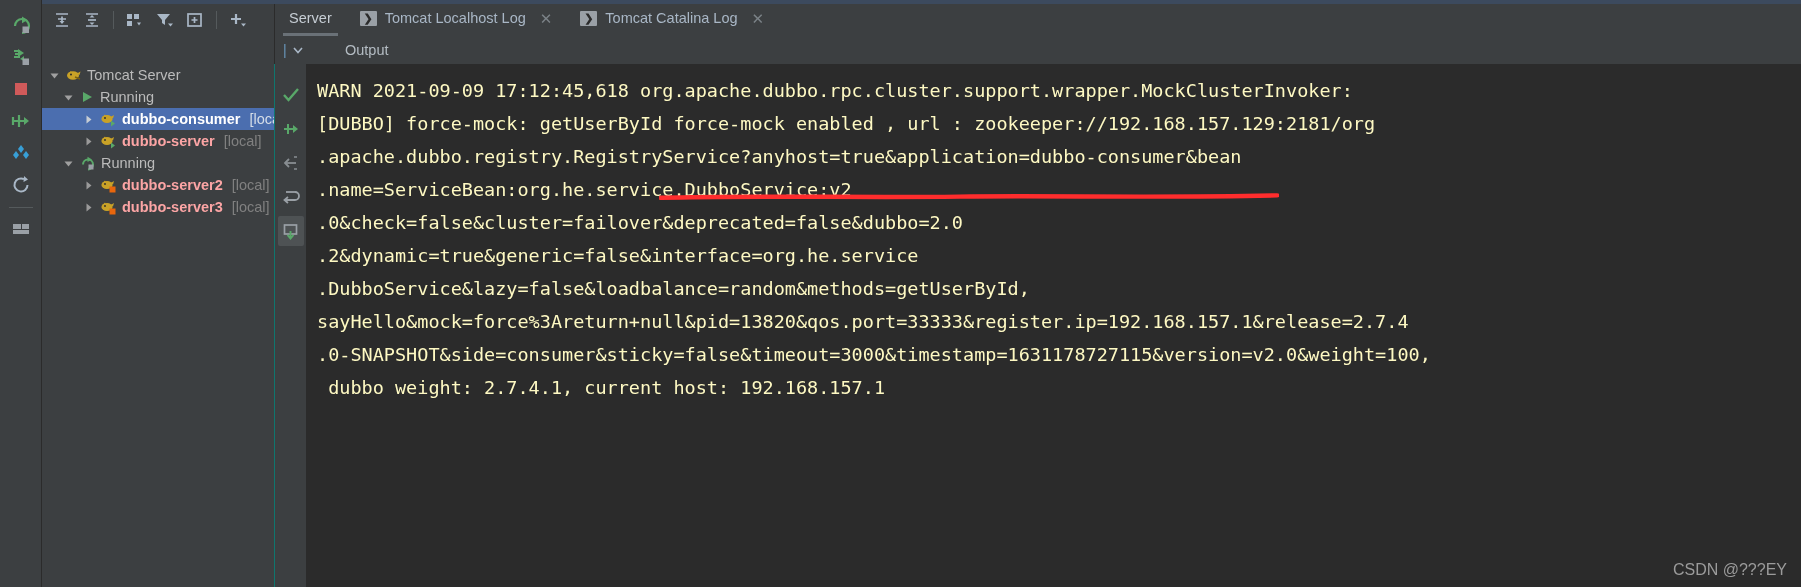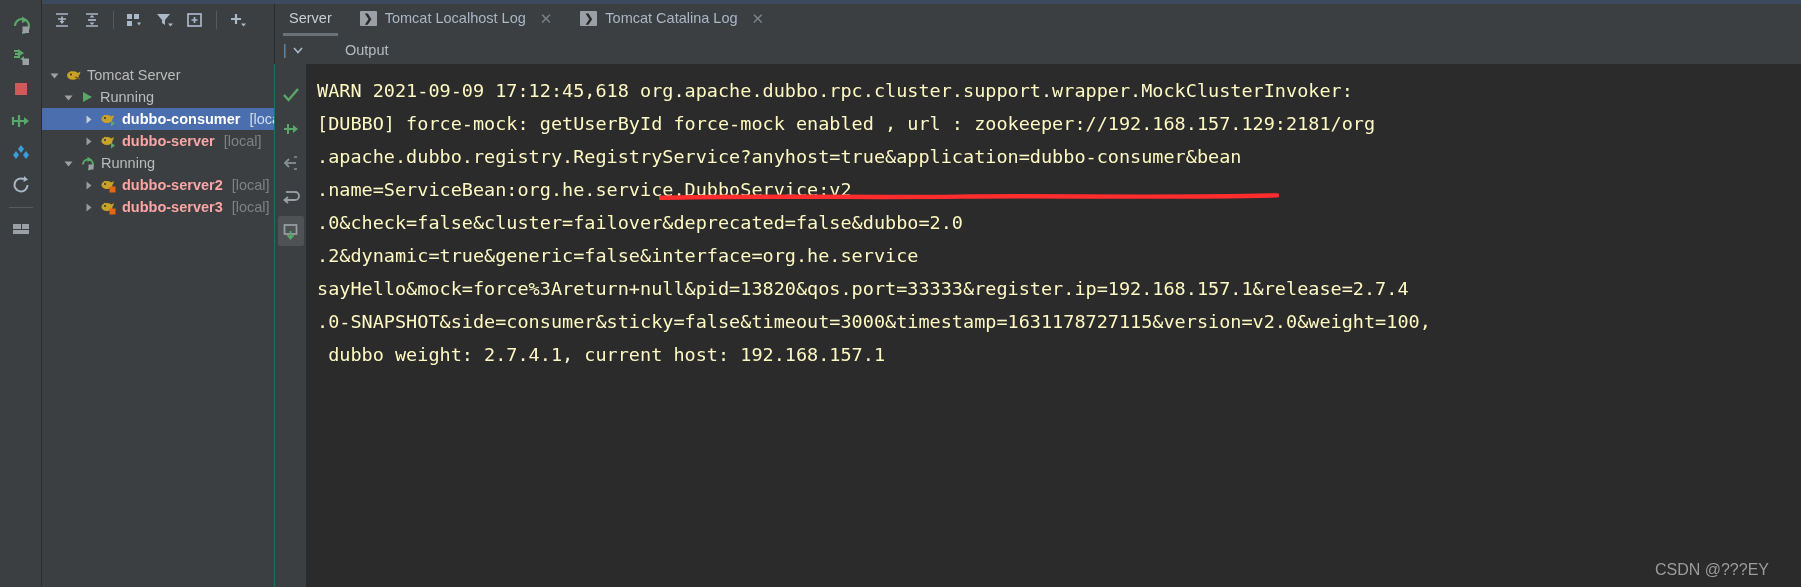--- a/index.html
+++ b/index.html
@@ -129,21 +129,21 @@
     padding: 10px 0 0 10px;
   }
   .log-line {
     font-family: "DejaVu Sans Mono", "Liberation Mono", monospace;
     font-size: 18.5px;
     line-height: 33px;
     color: #fef9c3;
     white-space: pre;
   }
   .watermark {
-    position: absolute; right: 32px; bottom: 8px;
+    position: absolute; right: 14px; bottom: 8px;
     color: #9b9b9b; font-size: 16px;
     font-family: "Liberation Sans", sans-serif;
   }
   
   .red-underline {
     position: absolute;
     left: 352px; top: 129px;
     width: 620px; height: 8px;
     pointer-events: none;
   }
@@ -460,20 +460,21 @@
       </div>
 
       <div class="console">
         <div class="console-inner">
           <div class="log-line">WARN 2021-09-09 17:12:45,618 org.apache.dubbo.rpc.cluster.support.wrapper.MockClusterInvoker:</div>
           <div class="log-line">[DUBBO] force-mock: getUserById force-mock enabled , url : zookeeper://192.168.157.129:2181/org</div>
           <div class="log-line">.apache.dubbo.registry.RegistryService?anyhost=true&amp;application=dubbo-consumer&amp;bean</div>
           <div class="log-line">.name=ServiceBean:org.he.service.DubboService:v2</div>
           <div class="log-line">.0&amp;check=false&amp;cluster=failover&amp;deprecated=false&amp;dubbo=2.0</div>
           <div class="log-line">.2&amp;dynamic=true&amp;generic=false&amp;interface=org.he.service</div>
+          <div class="log-line">.DubboService&amp;lazy=false&amp;loadbalance=random&amp;methods=getUserById,</div>
           <div class="log-line">sayHello&amp;mock=force%3Areturn+null&amp;pid=13820&amp;qos.port=33333&amp;register.ip=192.168.157.1&amp;release=2.7.4</div>
           <div class="log-line">.0-SNAPSHOT&amp;side=consumer&amp;sticky=false&amp;timeout=3000&amp;timestamp=1631178727115&amp;version=v2.0&amp;weight=100,</div>
           <div class="log-line"> dubbo weight: 2.7.4.1, current host: 192.168.157.1</div>
         </div>
 
         <svg class="red-underline" viewBox="0 0 620 10" preserveAspectRatio="none">
           <path d="M2 6 C 90 3, 200 6, 300 4.5 C 400 3, 500 6.5, 618 3" fill="none" stroke="#ff2d2d" stroke-width="5.5" stroke-linecap="round"></path>
         </svg>
 
         <div class="watermark">CSDN @???EY</div>

